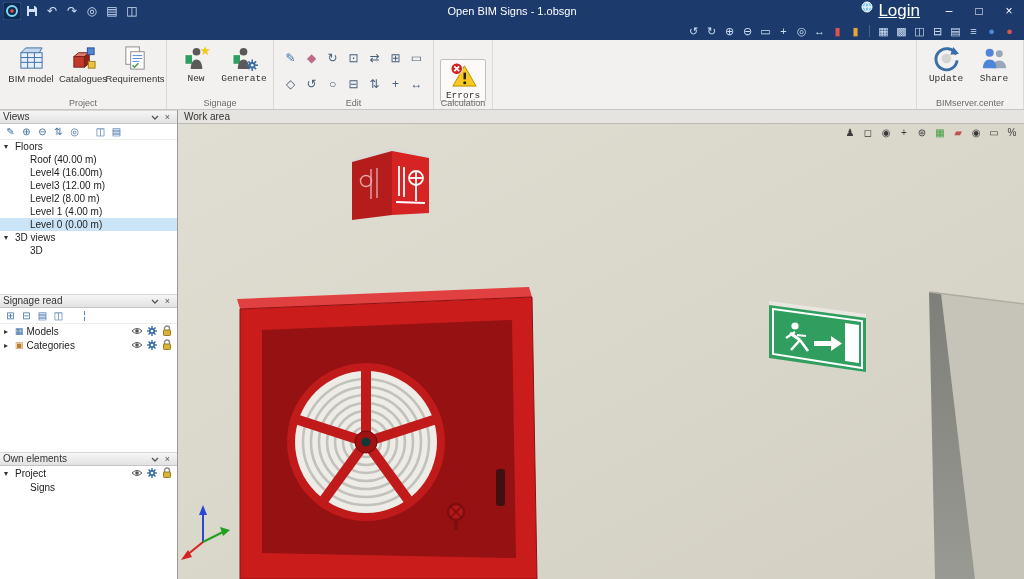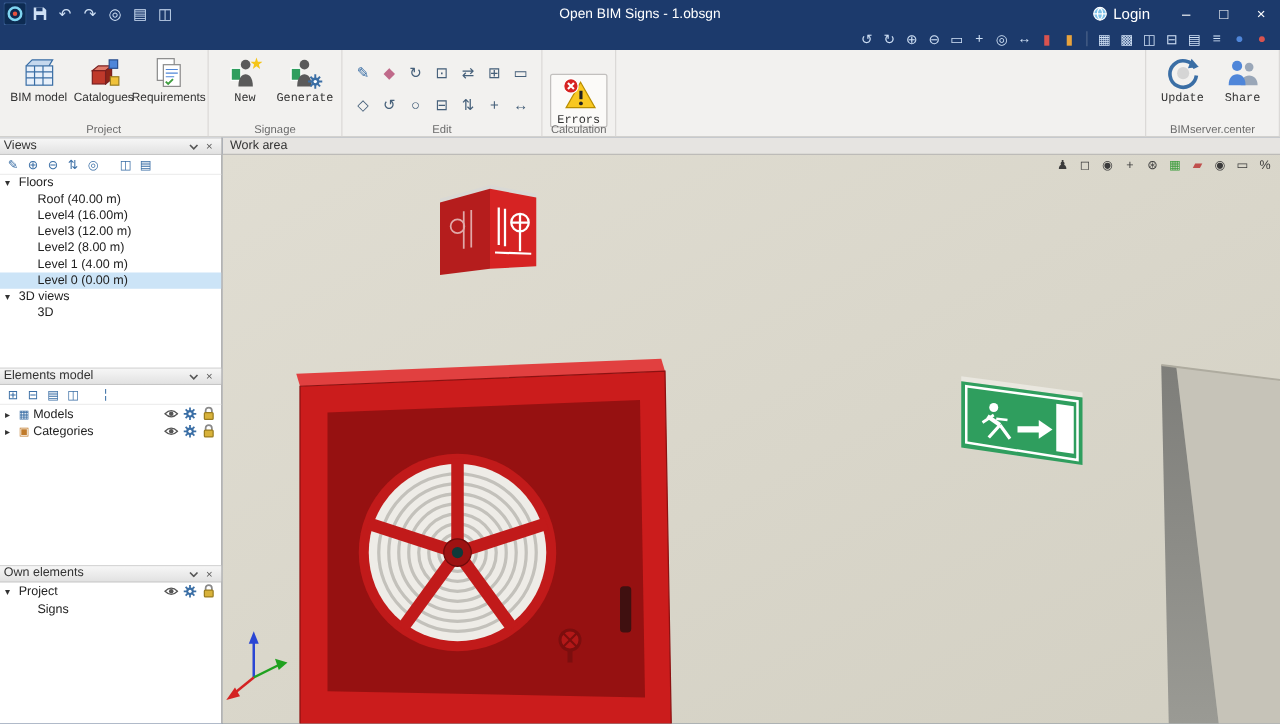--- a/index.html
+++ b/index.html
@@ -7,21 +7,21 @@
   body { font-family:"Liberation Sans", sans-serif; background:#1c3a6c; }
   #app { width:1024px; height:579px; display:flex; flex-direction:column; }
 
   
   .titlebar { height:40px; background:#1c3a6c; color:#e8eef8; flex:none; }
   .tb-r1 { height:22px; display:flex; align-items:center; padding-left:2px; position:relative; }
   .tb-title { position:absolute; left:0; right:0; text-align:center; font-size:11px; color:#fff; pointer-events:none; }
   .appicon { width:20px; height:20px; display:flex; align-items:center; justify-content:center; }
   .qi { width:20px; height:18px; display:flex; align-items:center; justify-content:center; font-size:12px; color:#cfe0f5; }
   .tb-right { margin-left:auto; display:flex; align-items:center; z-index:1; }
-  .login { display:flex; align-items:center; gap:5px; font-size:12px; padding:0 14px; color:#fff; }
+  .login { display:flex; align-items:flex-start; gap:5px; font-size:17px; padding:0 14px; color:#fff;text-decoration:underline; }
   .win-btn { width:30px; height:20px; text-align:center; line-height:20px; font-size:12px; color:#fff; }
   .tb-r2 { height:18px; display:flex; align-items:center; justify-content:flex-end; padding-right:6px; gap:1px; }
   .ti { width:17px; height:16px; display:flex; align-items:center; justify-content:center; font-size:11px; color:#cfe0f5; }
   .sep2 { width:1px; height:12px; background:#4a6288; margin:0 4px; }
 
   
   .ribbon { height:70px; background:#f2f1ef; border-bottom:1px solid #c8c6c4; display:flex; color:#333; }
   .rgroup { position:relative; border-right:1px solid #dbd9d7; padding:3px 6px 13px 6px; display:flex; align-items:flex-start; gap:2px; }
   .rcaption { position:absolute; bottom:1px; left:0; right:0; text-align:center; font-size:9px; color:#6b6b6b; }
   .rbtn { width:50px; display:flex; flex-direction:column; align-items:center; font-size:9.5px; line-height:10px; text-align:center; padding-top:2px; gap:2px; }
@@ -297,21 +297,21 @@
           <span class="arrow">▾</span>
           <span>3D views</span>
         </div>
         <div class="tree-row child">
             <span>3D</span>
           </div>
       </div>
 
       <div class="panel panel-elements">
         <div class="panel-header">
-          <span class="ph-title">Elements model</span>
+          <span class="ph-title">Signage read</span>
           <span class="ph-btn">
               <svg width="8" height="5">
                 <polyline points="1,1 4,4 7,1" fill="none" stroke="#555" stroke-width="1.3"></polyline>
               </svg>
             </span>
           <span class="ph-btn">×</span>
         </div>
         <div class="ptoolbar">
           <span class="pti">⊞</span>
           <span class="pti">⊟</span>

